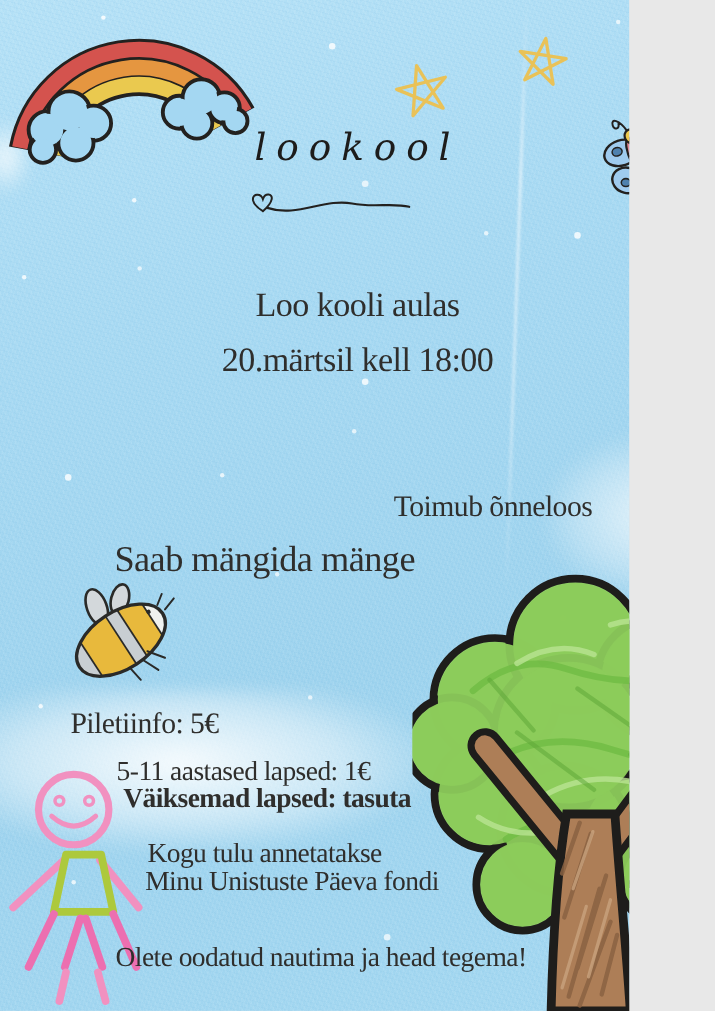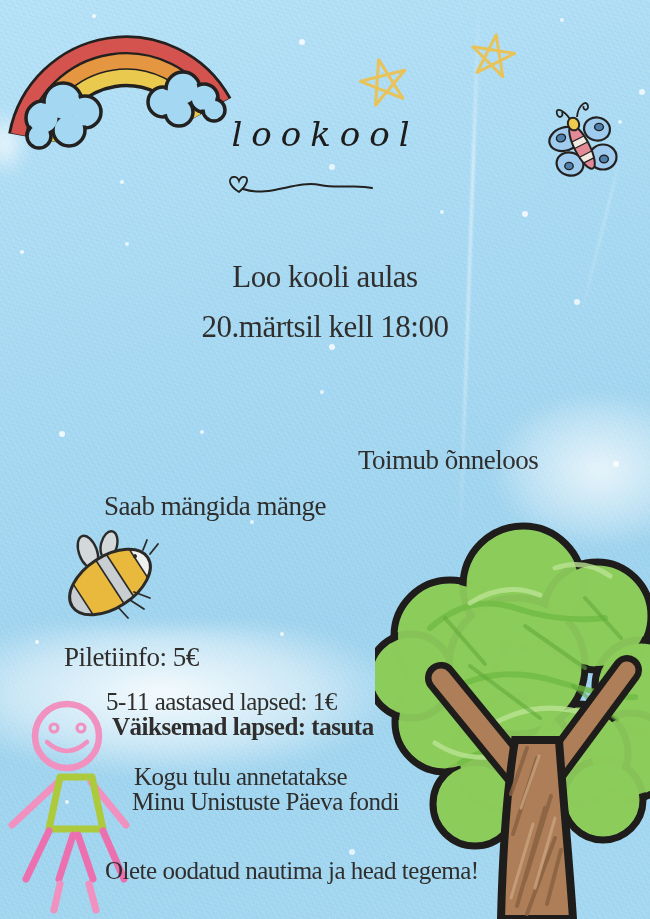--- a/index.html
+++ b/index.html
@@ -1,17 +1,17 @@
 <!DOCTYPE html>
 <html><head>
 <meta charset="utf-8">
 <style>
   html,body{margin:0;padding:0;background:#e8e8e8;}
   .poster{
-    position:relative;width:650px;height:919px;overflow:hidden;
+    position:relative;width:572px;height:919px;overflow:hidden;
     background:linear-gradient(165deg,#b6e2f7 0%,#a8daf3 30%,#9dd3ee 65%,#a4d8f1 100%);
     font-family:"Liberation Serif","DejaVu Serif",serif;
   }
   .texture{
     position:absolute;inset:0;pointer-events:none;
     background-image:
       repeating-linear-gradient(105deg, rgba(255,255,255,.06) 0 1px, rgba(255,255,255,0) 1px 3px),
       repeating-linear-gradient(15deg, rgba(120,182,222,.09) 0 1px, rgba(120,182,222,0) 1px 4px),
       repeating-linear-gradient(60deg, rgba(255,255,255,.04) 0 2px, rgba(140,195,230,.05) 2px 5px);
   }
@@ -42,21 +42,21 @@
       -27px 786px 0 0 rgba(255,255,255,.75), 526px 106px 0 0 rgba(255,255,255,.7);}
   .line{position:absolute;white-space:nowrap;color:#2f2e2c;letter-spacing:-0.5px;line-height:1.08;}
   .center{left:0;width:650px;text-align:center;}
   .brand{top:116px;font-size:34px;font-style:italic;letter-spacing:9px;color:#1d1c1b;
     font-family:"DejaVu Serif","Liberation Serif",serif;}
   .title{top:210px;font-size:39px;letter-spacing:-1px;color:#2c2b29;}
   .venue{top:260px;font-size:31px;}
   .datetime{top:310px;font-size:31px;}
   .kohvik{left:108px;top:390px;font-size:27px;}
   .onneloos{left:358px;top:446px;font-size:27px;}
-  .mangud{left:104px;top:492px;font-size:27px;text-align:right;}
+  .mangud{left:104px;top:492px;font-size:33px;text-align:right;}
   .piletiinfo{left:64px;top:643px;font-size:27px;}
   .children{left:106px;top:688px;font-size:25px;}
   .toddlers{left:112px;top:713px;font-size:25px;font-weight:bold;}
   .kogu{left:134px;top:763px;font-size:25px;}
   .minu{left:132px;top:788px;font-size:25px;}
   .footer{left:105px;top:857px;font-size:25px;}
   .deco{position:absolute;pointer-events:none;}
 </style>
 </head>
 <body>

